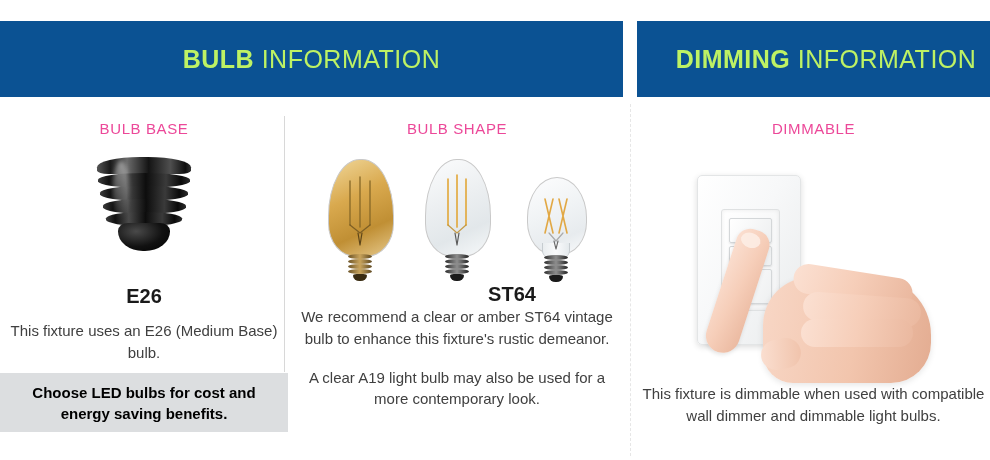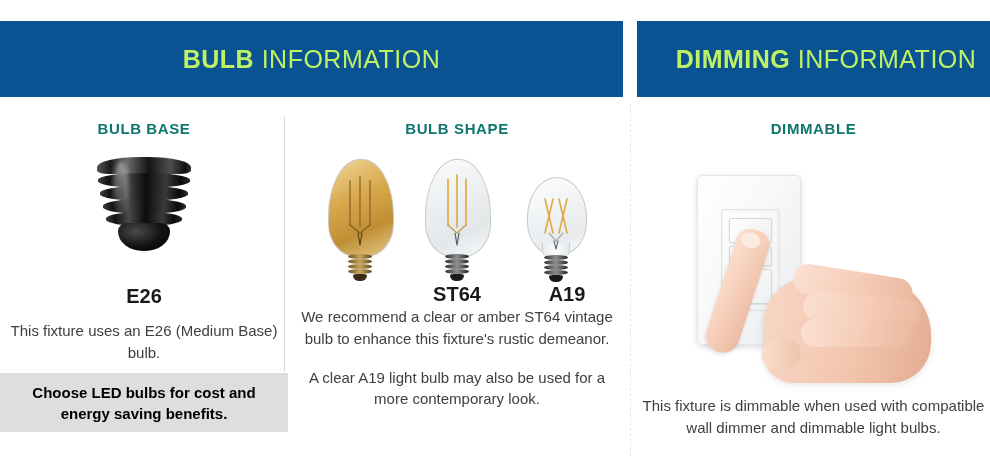--- a/index.html
+++ b/index.html
@@ -34,21 +34,21 @@
     background:#d8d8d8;
   }
   .vdiv-panel{
     position:absolute;left:630px;top:104px;width:0;height:352px;
     border-left:1px dashed #e6e6e6;
   }
 
   
   .col{position:absolute;text-align:center;}
   .col-title{
-    font-size:15px;font-weight:bold;letter-spacing:.6px;color:#0f766e;
+    font-size:15px;font-weight:normal;letter-spacing:.6px;color:#ec4899;
   }
   .spec-label{
     font-size:20px;font-weight:bold;color:#1a1a1a;
   }
   .body-text{
     font-size:15px;line-height:1.45;color:#404040;
   }
 
   
   .c1{left:0;top:120px;width:288px;}
@@ -75,21 +75,21 @@
   .c2 .names{
     display:flex;justify-content:center;gap:0;margin-top:2px;
   }
   .c2 .names span{width:110px;display:inline-block;}
   .c2 .p1{}
   .c2 .p2{margin-top:17px;}
 
   
   .c3{left:637px;top:120px;width:353px;}
   .c3 .switch-wrap{height:230px;margin-top:16px;position:relative;}
-  .c3 .p1{margin-top:12px;text-align:center;}
+  .c3 .p1{margin-top:0;text-align:center;}
 
   
   .e26{
     position:absolute;left:50%;top:0;transform:translateX(-50%);
     width:94px;height:96px;
   }
   .e26 .ring{
     position:absolute;left:0;width:94px;
     background:linear-gradient(to right,#3c3c3c 0%,#111 12%,#4a4a4a 30%,#0d0d0d 52%,#3a3a3a 74%,#0a0a0a 90%,#2b2b2b 100%);
   }
@@ -324,21 +324,20 @@
             <div class="cr c2"></div>
             <div class="cr c3"></div>
           <div class="ctip"></div>
         </div>
       </div>
     </div>
 
     <div class="names">
       <span class="spec-label"></span>
       <span class="spec-label">ST64</span>
-      <span class="spec-label">A19</span>
     </div>
 
     <div class="body-text p1">We recommend a clear or amber ST64 vintage bulb to enhance this fixture's rustic demeanor.</div>
     <div class="body-text p2">A clear A19 light bulb may also be used for a more contemporary look.</div>
   </div>
 
   <div class="col c3">
     <div class="col-title">DIMMABLE</div>
 
     <div class="switch-wrap">

